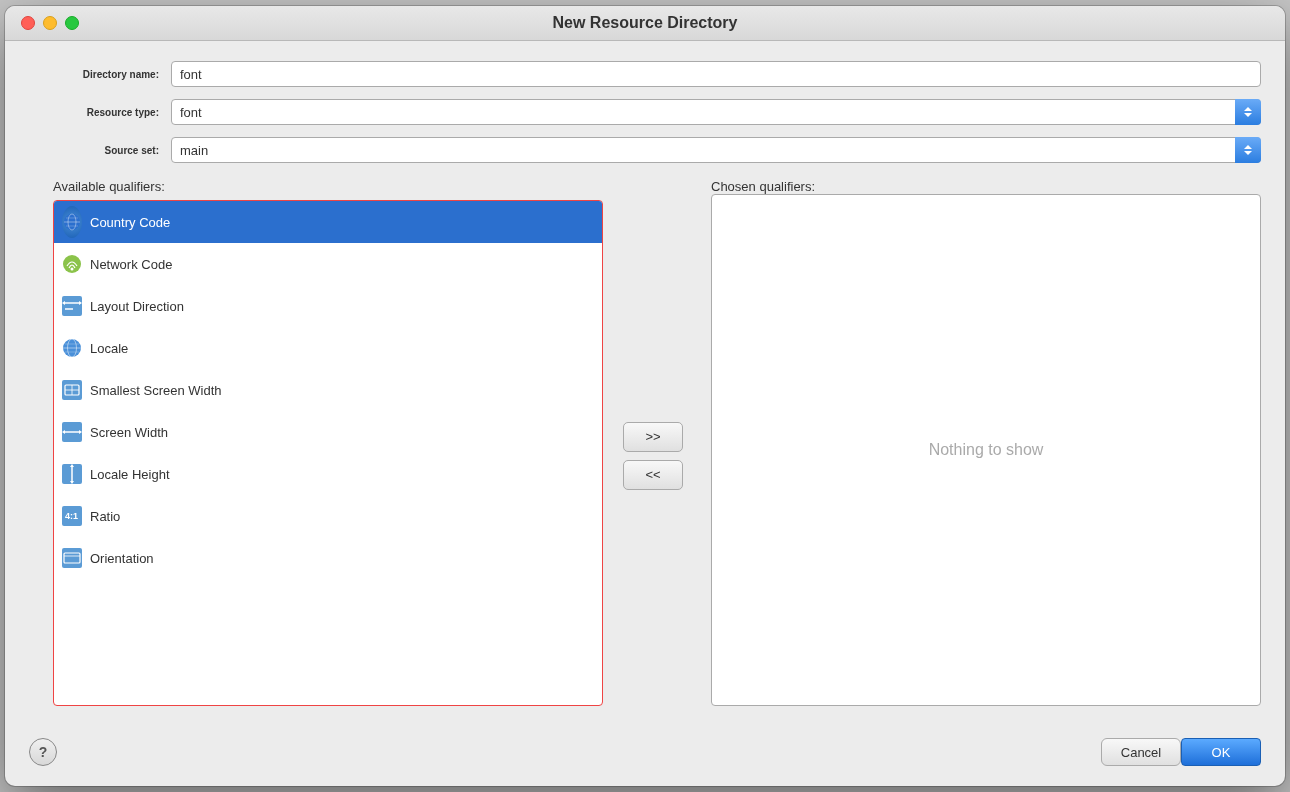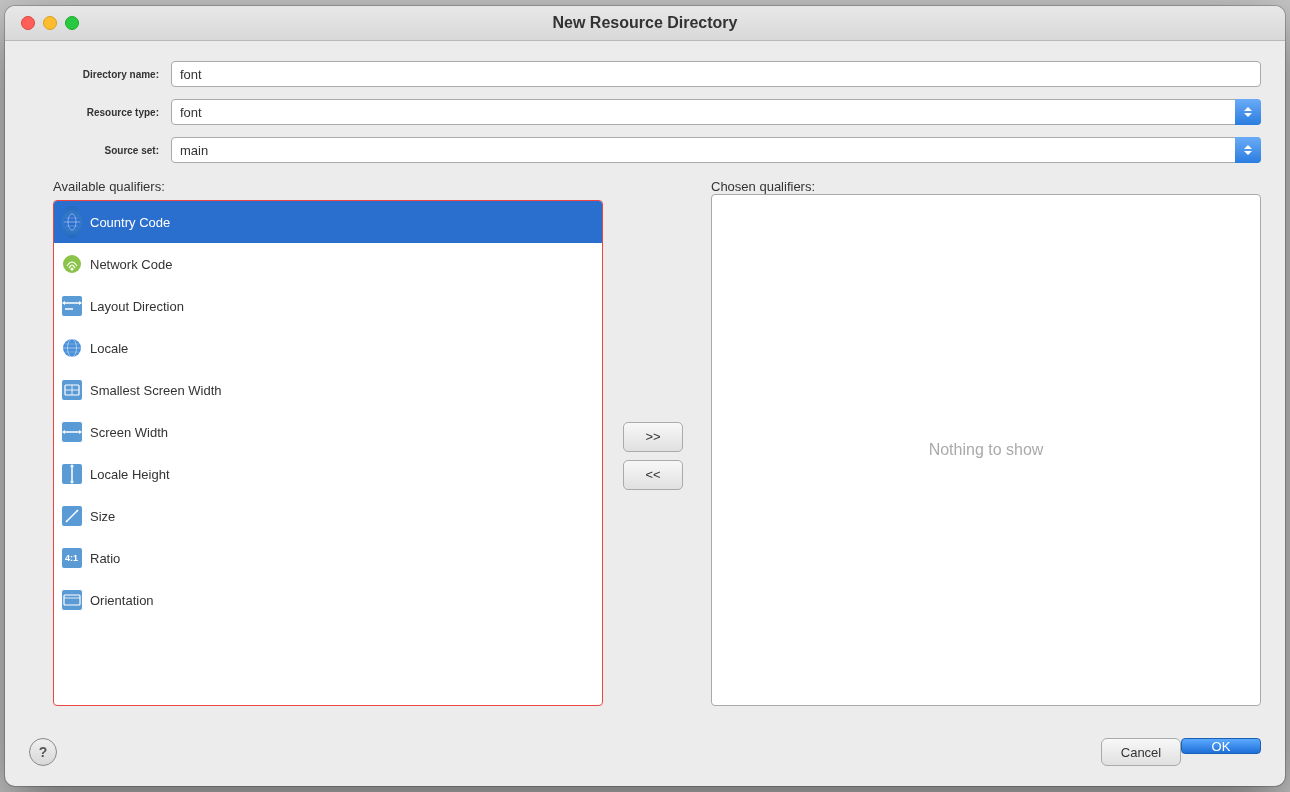--- a/index.html
+++ b/index.html
@@ -281,21 +281,21 @@
       border: 1px solid #aaa;
       border-radius: 6px;
       font-size: 13px;
       cursor: pointer;
       color: #333;
       padding: 0 16px;
     }
 
     .ok-btn {
       min-width: 80px;
-      height: 16px;
+      height: 28px;
       background: linear-gradient(to bottom, #5baaff, #1e6fd9);
       border: 1px solid #1a5fb4;
       border-radius: 4px;
       font-size: 13px;
       cursor: pointer;
       color: white;
       padding: 0 16px;
       font-weight: 500;
     }
 
@@ -438,31 +438,20 @@
               <svg width="20" height="20" viewBox="0 0 20 20">
                 <rect width="20" height="20" rx="2" fill="#5b9bd5"></rect>
                 <line x1="10" y1="3" x2="10" y2="17" stroke="white" stroke-width="1.5"></line>
                 <polygon points="8,3 10,0 12,3" fill="white"></polygon>
                 <polygon points="8,17 10,20 12,17" fill="white"></polygon>
               </svg>
             </div>
             <span>Locale Height</span>
           </div>
 
-          <div class="qualifier-item">
-            <div class="qualifier-icon">
-              <svg width="20" height="20" viewBox="0 0 20 20">
-                <rect width="20" height="20" rx="2" fill="#5b9bd5"></rect>
-                <line x1="4" y1="16" x2="16" y2="4" stroke="white" stroke-width="1.5"></line>
-                <polygon points="14,4 16,4 16,6" fill="white"></polygon>
-                <polygon points="4,14 4,16 6,16" fill="white"></polygon>
-              </svg>
-            </div>
-            <span>Size</span>
-          </div>
 
           <div class="qualifier-item">
             <div class="qualifier-icon">
               <svg width="20" height="20" viewBox="0 0 20 20">
                 <rect width="20" height="20" rx="2" fill="#5b9bd5"></rect>
                 <text x="3" y="13" font-size="9" fill="white" font-family="Arial" font-weight="bold">4:1</text>
               </svg>
             </div>
             <span>Ratio</span>
           </div>

